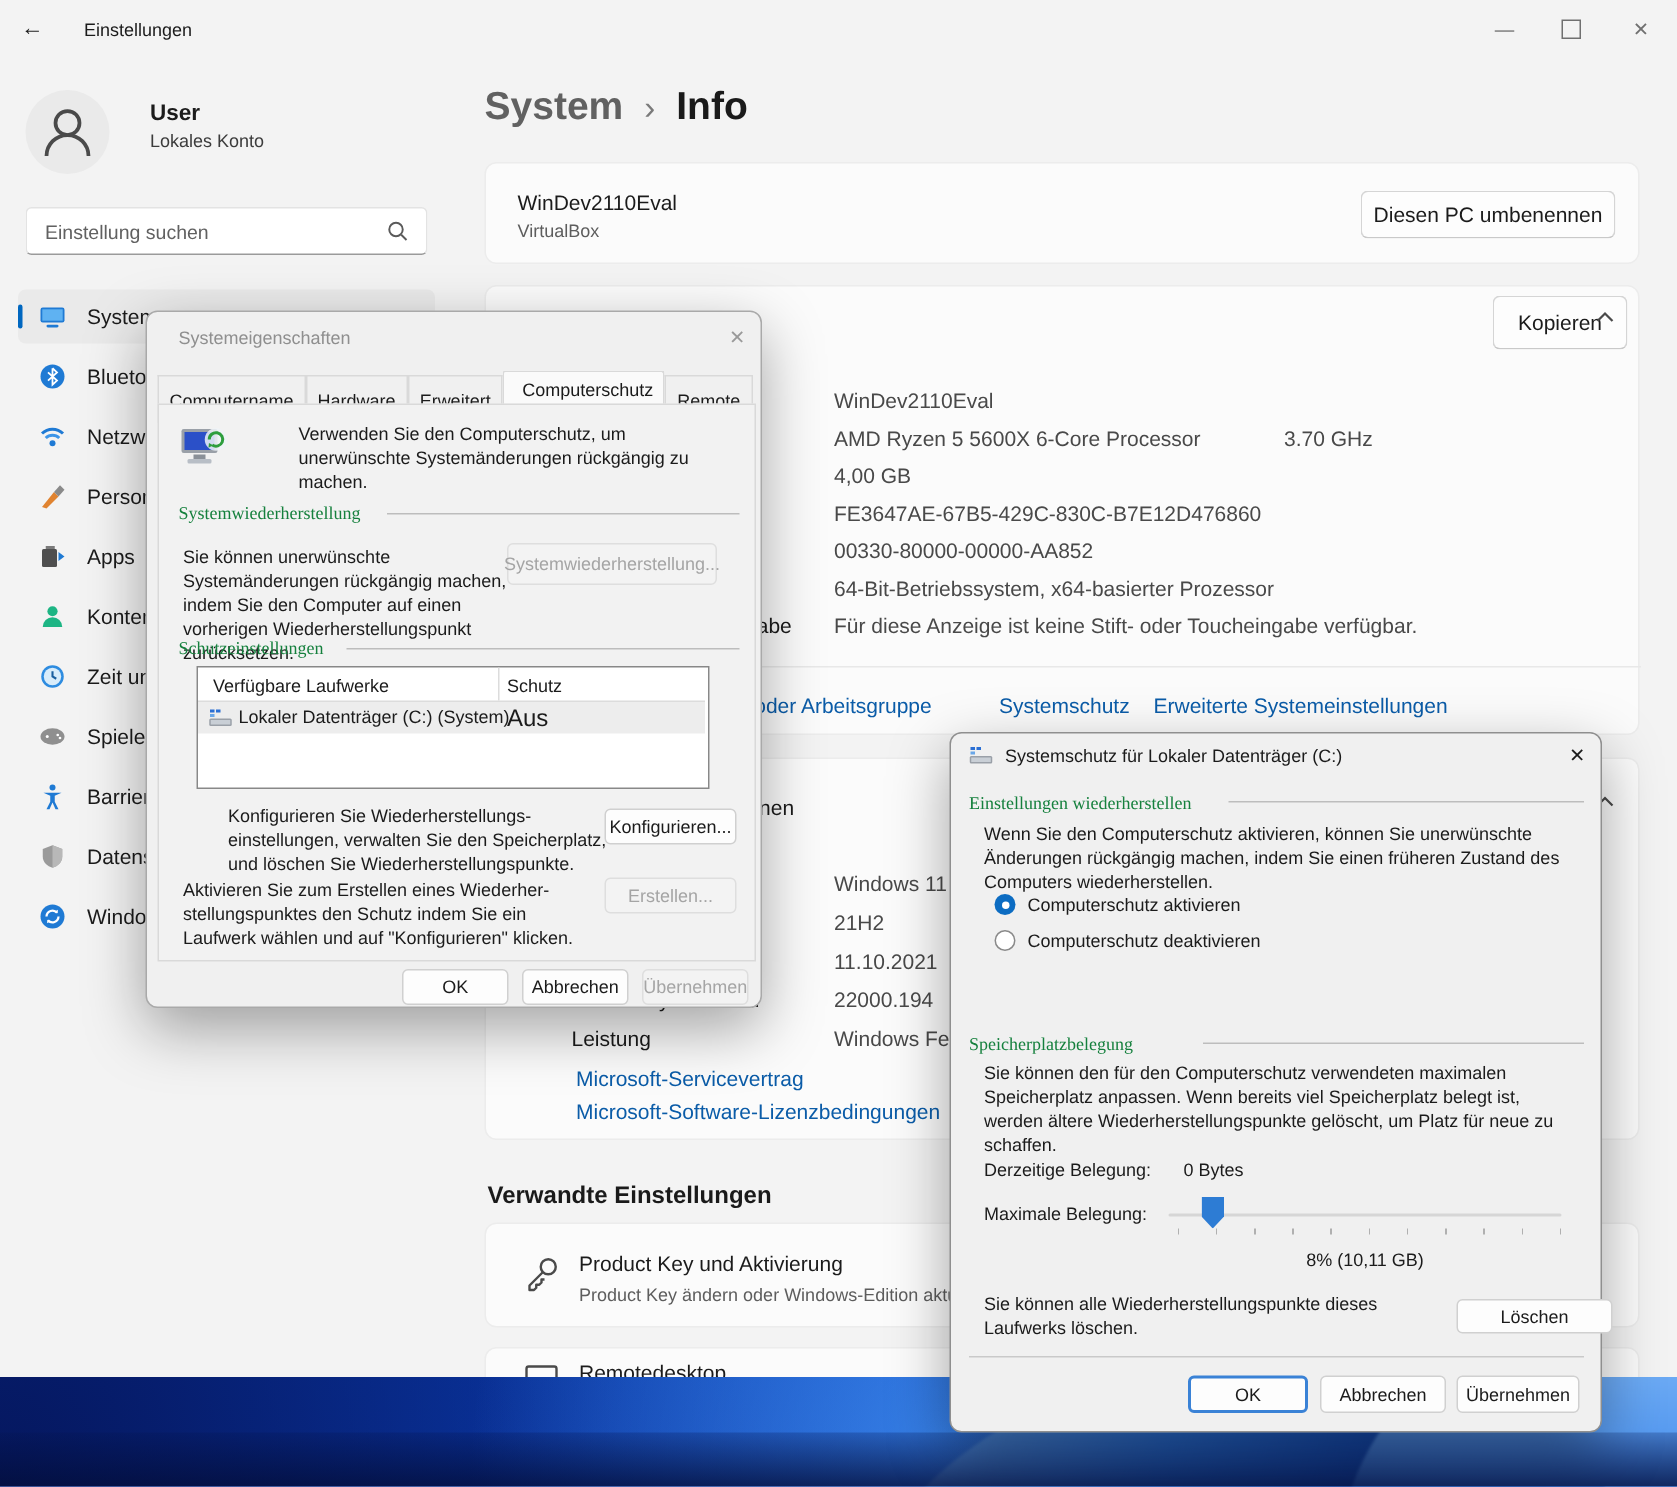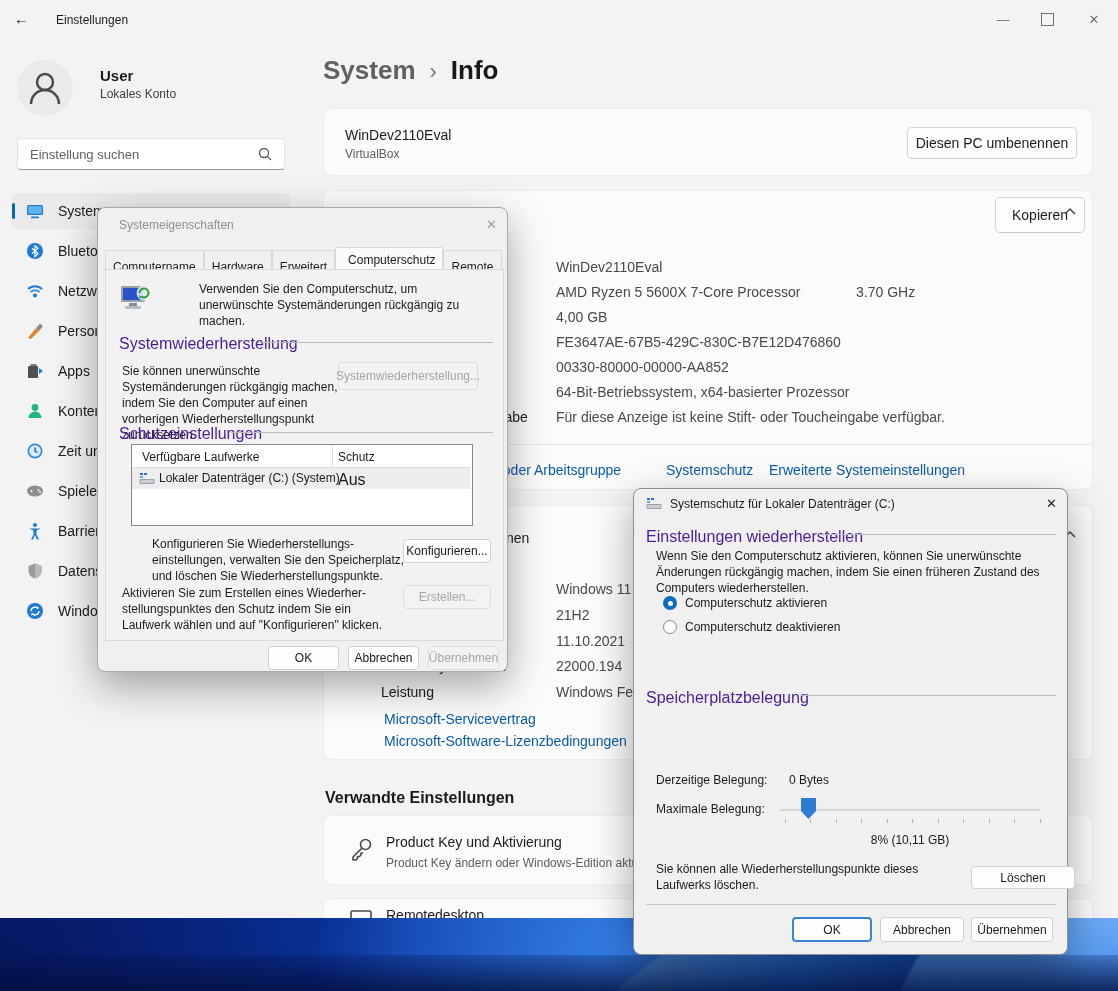--- a/index.html
+++ b/index.html
@@ -39,21 +39,21 @@
   .sec-heading{font-size:16px;font-weight:600;color:#1a1a1a;}
   .divider-h{height:1px;background:#e8e8e8;}
   
   .dialog{background:#f0f0f0;border:1px solid #a9a9a9;border-radius:8px;
           box-shadow:0 14px 40px rgba(0,0,0,.35);font-size:12px;box-sizing:border-box;}
   .d-title{font-size:12px;}
   .w32btn{background:#fdfdfd;border:1px solid #d0d0d0;border-radius:4px;font-size:12px;color:#1b1b1b;
           display:flex;align-items:center;justify-content:center;box-sizing:border-box;font-family:inherit;}
   .w32btn.disabled{background:#f3f3f3;border-color:#dedede;color:#a5a5a5;}
   .w32btn.focused{border:2px solid #3a82d6;}
-  .grp-label{font-size:16px;color:#4c1d95;}
+  .grp-label{font-size:12px;color:#15803d;font-family:Liberation Serif, serif;}
   .grp-line{height:1px;background:#bdbdbd;}
   .tab{height:32px;background:#f0f0f0;border:1px solid #d9d9d9;border-bottom:none;display:flex;align-items:center;justify-content:center;padding:0 7px;font-size:12px;box-sizing:border-box;}
   .tab.active{background:#fafafa;height:24px;margin-top:-3px;border-radius:2px 2px 0 0;padding-left:12px;}
   .tabpanel{background:#f2f2f2;border:1px solid #d9d9d9;}
   .w32text{font-size:12px;color:#1b1b1b;line-height:16px;}
   .radio-outer{width:14px;height:14px;border-radius:50%;box-sizing:border-box;}
   .radio-on{background:#0c6cc2;position:relative;}
   .radio-on::after{content:"";position:absolute;left:4.5px;top:4.5px;width:5px;height:5px;border-radius:50%;background:#fff;}
   .radio-off{background:#fff;border:1px solid #8a8a8a;}
   .slider-thumb{width:15px;height:21px;background:#2d7cd4;clip-path:polygon(0 0,100% 0,100% 62%,50% 100%,0 62%);}
@@ -200,21 +200,21 @@
       </svg>
     <div class="abs card-title" style="left:49px;top:16px;">Gerätespezifikationen</div>
     <button class="abs set-btn" style="left:635px;top:6px;width:90px;height:36px;margin-left:36px;">Kopieren</button>
     <svg class="abs" style="left:739px;top:16px;" width="14" height="10" viewBox="0 0 14 10">
         <polyline points="2,7 7,2 12,7" fill="none" stroke="#4a4a4a" stroke-width="1.5"></polyline>
       </svg>
 
     <div class="abs spec-label" style="left:57px;top:68px;">Gerätename</div>
     <div class="abs spec-value" style="left:232px;top:68px;">WinDev2110Eval</div>
     <div class="abs spec-label" style="left:57px;top:93px;">Prozessor</div>
-    <div class="abs spec-value" style="left:232px;top:93px;">AMD Ryzen 5 5600X 7-Core Processor</div>
+    <div class="abs spec-value" style="left:232px;top:93px;">AMD Ryzen 5 5600X 6-Core Processor</div>
     <div class="abs spec-value" style="left:532px;top:93px;">3.70 GHz</div>
     <div class="abs spec-label" style="left:57px;top:118px;">Installierter RAM</div>
     <div class="abs spec-value" style="left:232px;top:118px;">4,00 GB</div>
     <div class="abs spec-label" style="left:57px;top:143px;">Geräte-ID</div>
     <div class="abs spec-value" style="left:232px;top:143px;">FE3647AE-67B5-429C-830C-B7E12D476860</div>
     <div class="abs spec-label" style="left:57px;top:168px;">Produkt-ID</div>
     <div class="abs spec-value" style="left:232px;top:168px;">00330-80000-00000-AA852</div>
     <div class="abs spec-label" style="left:57px;top:193px;">Systemtyp</div>
     <div class="abs spec-value" style="left:232px;top:193px;">64-Bit-Betriebssystem, x64-basierter Prozessor</div>
     <div class="abs spec-label" style="left:57px;top:218px;">Stift- und Toucheingabe</div>
@@ -352,20 +352,21 @@
     <span class="radio-outer radio-on"></span>
     <span class="w32text">Computerschutz aktivieren</span>
   </div>
   <div class="abs" style="left:29px;top:130px;display:flex;align-items:center;gap:8px;">
     <span class="radio-outer radio-off"></span>
     <span class="w32text">Computerschutz deaktivieren</span>
   </div>
 
   <div class="abs grp-label" style="left:12px;top:200px;">Speicherplatzbelegung</div>
   <div class="abs grp-line" style="left:168px;top:206px;width:254px;"></div>
+  <div class="abs w32text" style="left:22px;top:218px;width:392px;">Sie können den für den Computerschutz verwendeten maximalen Speicherplatz anpassen. Wenn bereits viel Speicherplatz belegt ist, werden ältere Wiederherstellungspunkte gelöscht, um Platz für neue zu schaffen.</div>
 
   <div class="abs w32text" style="left:22px;top:283px;">Derzeitige Belegung:</div>
   <div class="abs w32text" style="left:155px;top:283px;">0 Bytes</div>
 
   <div class="abs w32text" style="left:22px;top:312px;">Maximale Belegung:</div>
   <div class="abs" style="left:145px;top:320px;width:262px;height:2px;background:#d6d6d6;border-radius:1px;"></div>
   <div class="abs slider-thumb" style="left:167px;top:309px;"></div>
   <div class="abs ticks" style="left:151px;top:330px;width:258px;"></div>
   <div class="abs w32text" style="left:145px;top:343px;width:262px;text-align:center;">8% (10,11 GB)</div>
 

